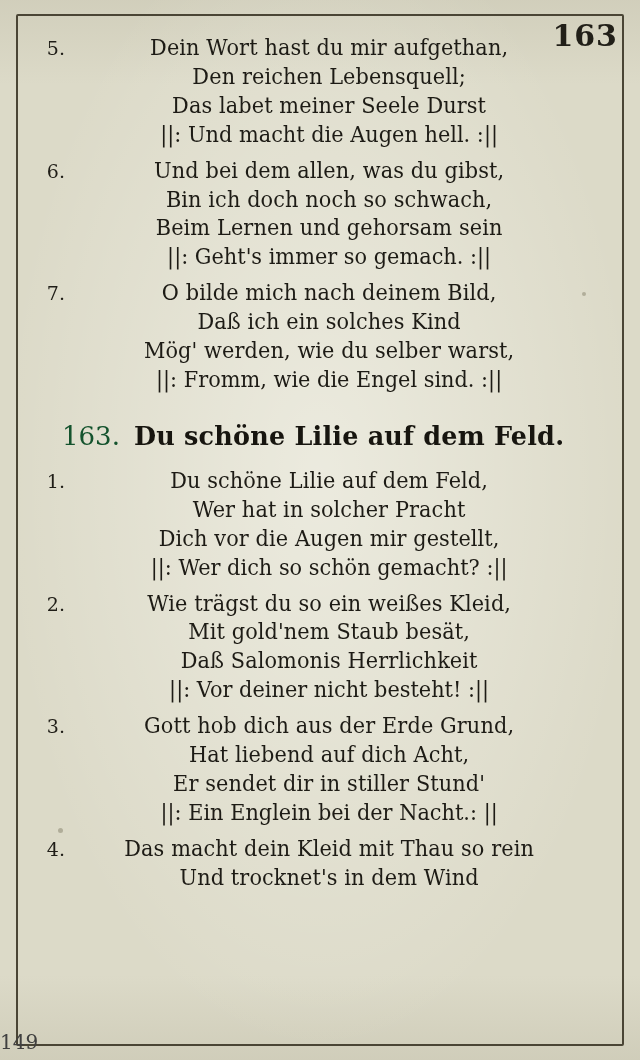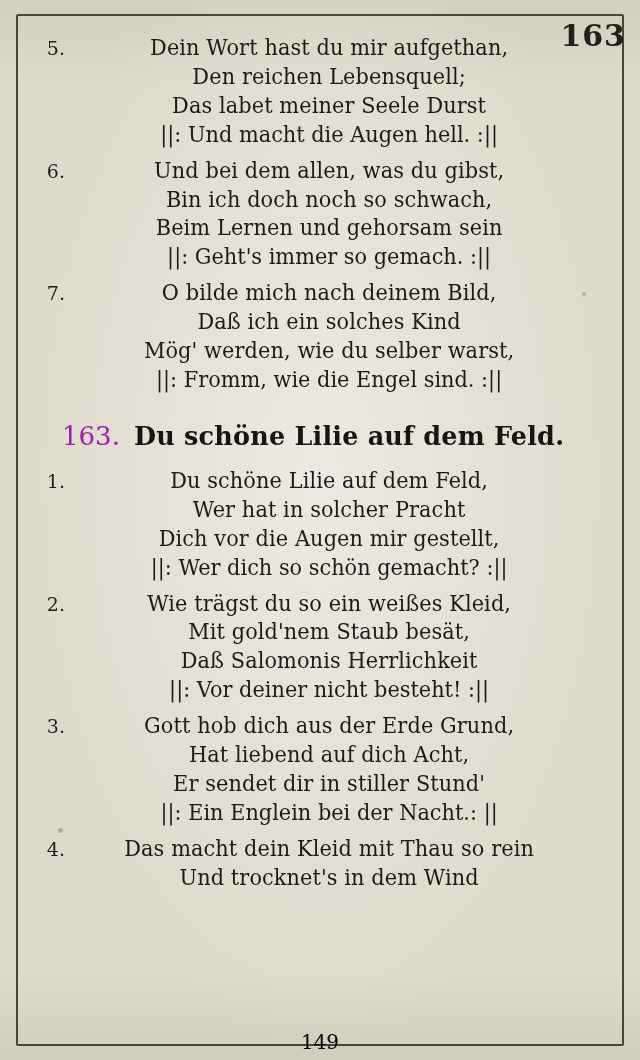--- a/index.html
+++ b/index.html
@@ -42,21 +42,21 @@
   }
   .content {
     position: absolute;
     left: 40px;
     top: 34px;
     right: 40px;
     bottom: 30px;
   }
   .page-number-top {
     position: absolute;
-    right: 14px;
+    right: 22px;
     top: 18px;
     font-family: "DejaVu Serif", serif;
     font-weight: bold;
     font-size: 30px;
     letter-spacing: 1px;
     color: #211f18;
   }
   .stanza {
     margin: 0 0 7px 0;
     padding: 0;
@@ -94,43 +94,42 @@
     letter-spacing: 0px;
   }
   .hymn-head {
     display: flex;
     align-items: baseline;
     margin: 26px 0 16px 0;
   }
   .hymn-head-num {
     font-family: "DejaVu Serif", serif;
     font-size: 26px;
-    color: #a21caf;
+    color: #14532d;
     padding-right: 14px;
     padding-left: 22px;
   }
   .hymn-head-title {
     font-family: "DejaVu Serif", serif;
     font-size: 26px;
     font-weight: bold;
     color: #17150f;
     letter-spacing: 0.2px;
     white-space: nowrap;
     transform: scaleX(0.98);
     transform-origin: left center;
   }
   .footer-page {
     position: absolute;
     left: 0;
     right: 0;
     bottom: 6px;
-    text-align: center;
     font-family: "DejaVu Serif", serif;
     font-size: 20px;
-    color: #000000;
+    color: #404040;
   }
   .speck {
     position: absolute;
     background: #8d8873;
     border-radius: 50%;
     opacity: 0.55;
   }
 </style>
 </head>
 <body>

